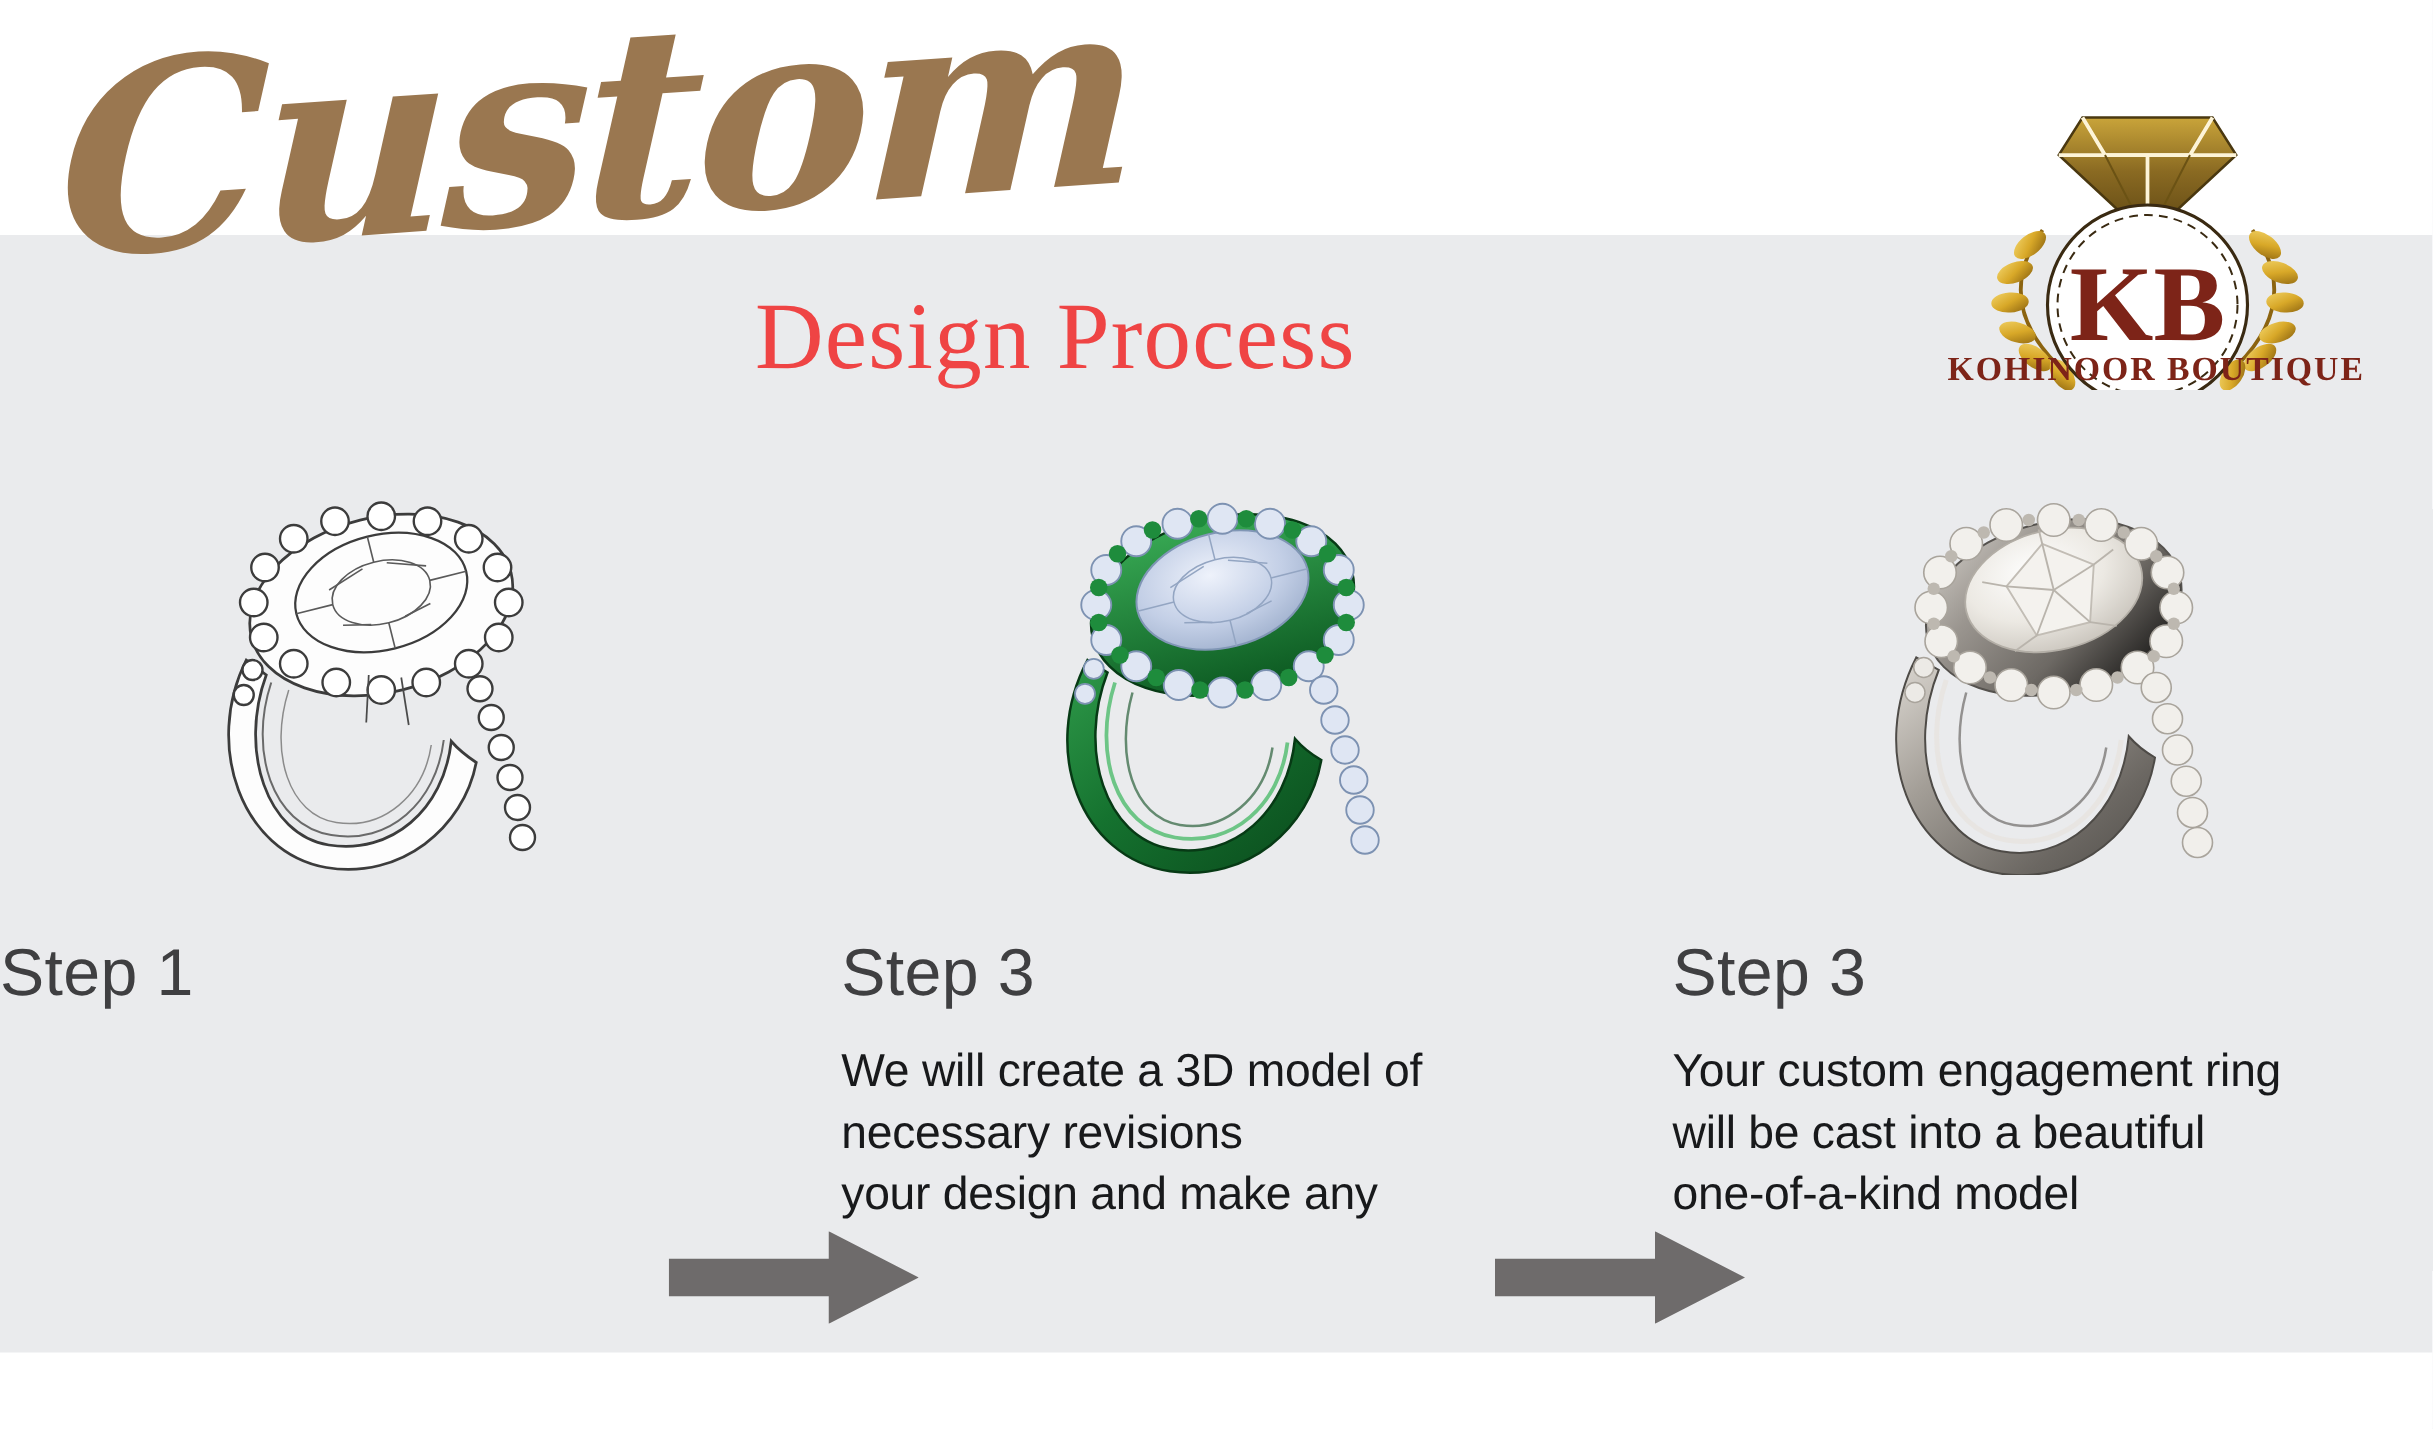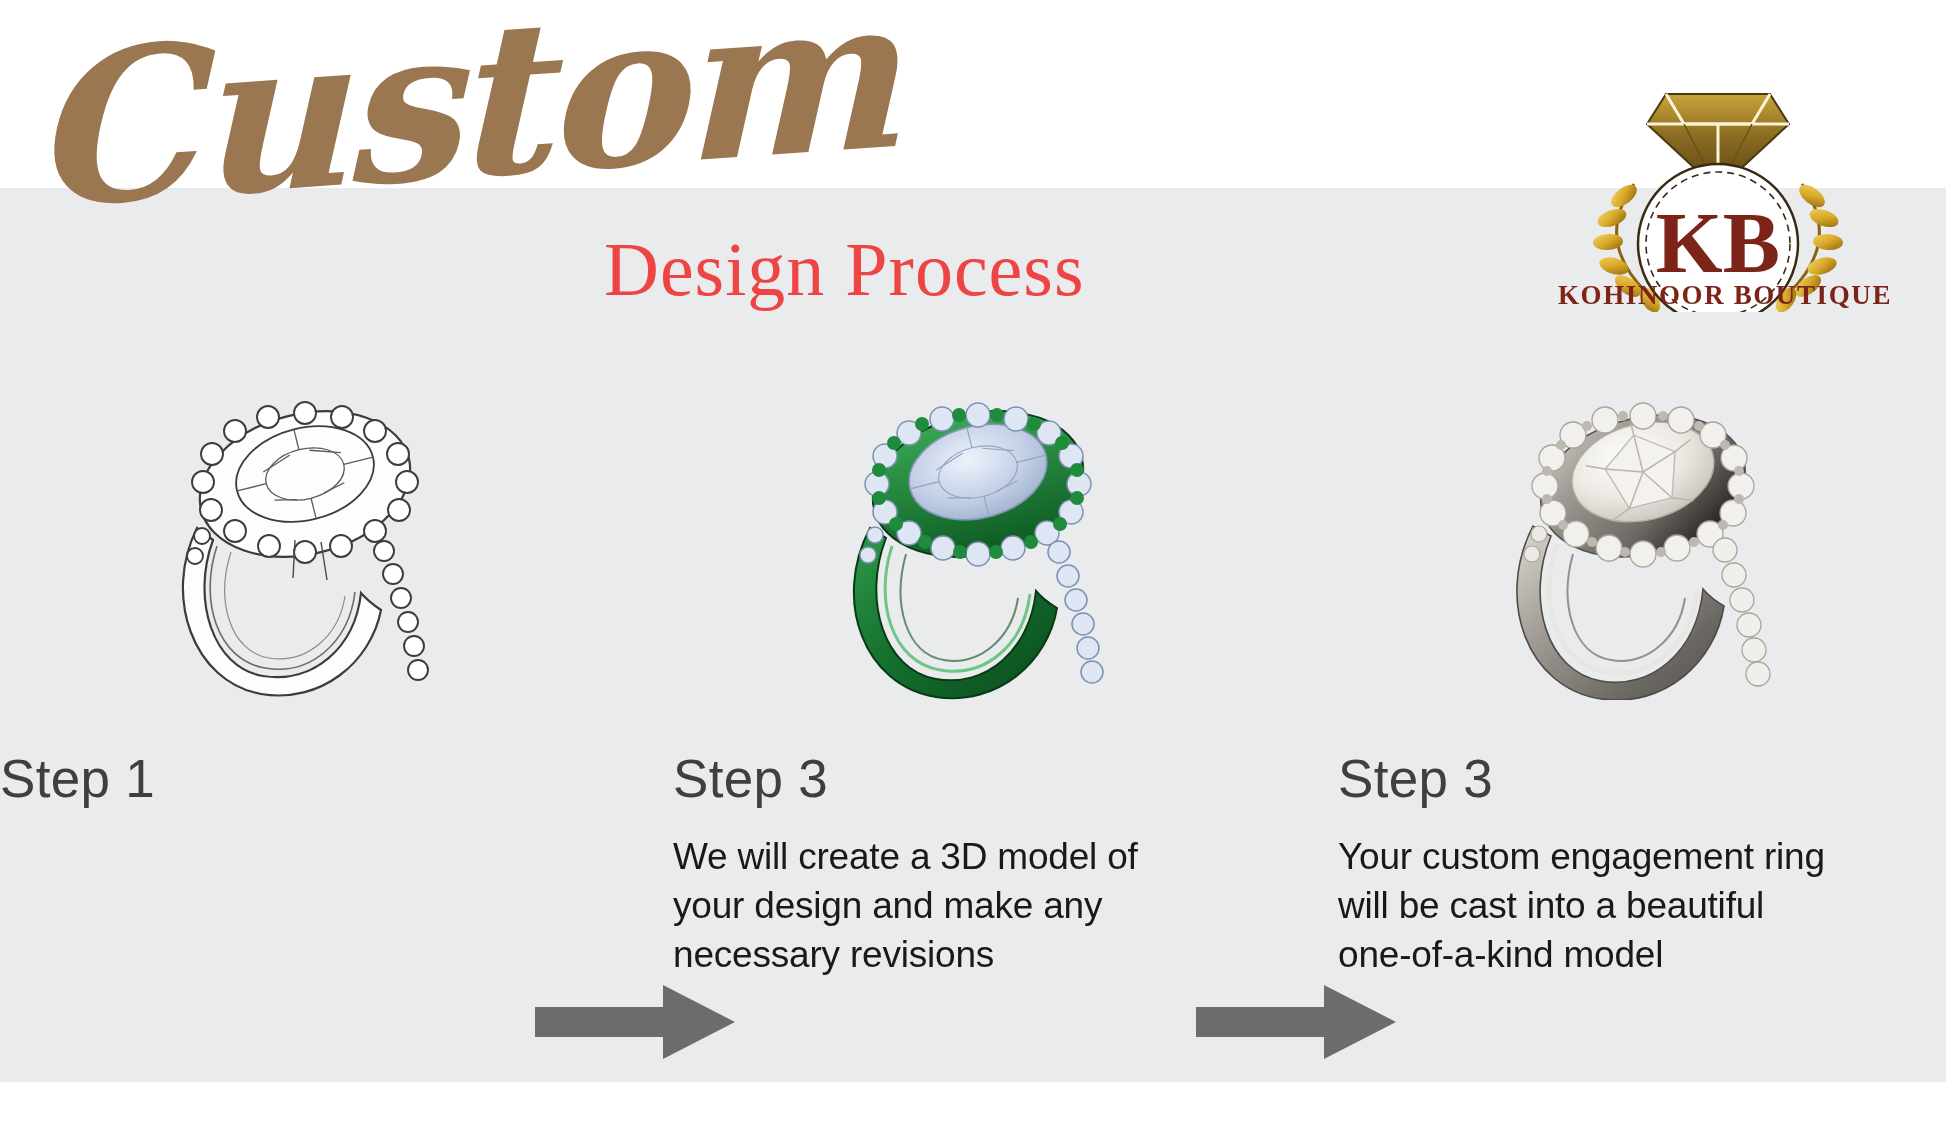--- a/index.html
+++ b/index.html
@@ -370,22 +370,22 @@
         <g fill="#dfe6f3" stroke="#7d92b2" stroke-width="1.4">
           <circle cx="67" cy="135" r="8"></circle>
             <circle cx="60" cy="155" r="8"></circle>
         </g>
       </svg>
 
       <div class="step-caption">
         <div class="step-title">Step 3</div>
         <div class="step-desc">
           <span class="line">We will create a 3D model of</span>
+          <span class="line">necessary revisions</span>
           <span class="line">your design and make any</span>
-          <span class="line">necessary revisions</span>
         </div>
       </div>
     </div>
 
     <div class="step step-3">
       <svg class="ring-art" viewBox="0 0 330 300">
         <defs>
           <linearGradient id="metalBand" x1="0" y1="0" x2="1" y2="1">
             <stop offset="0%" stop-color="#d7d3cd"></stop>
             <stop offset="30%" stop-color="#9b9690"></stop>

